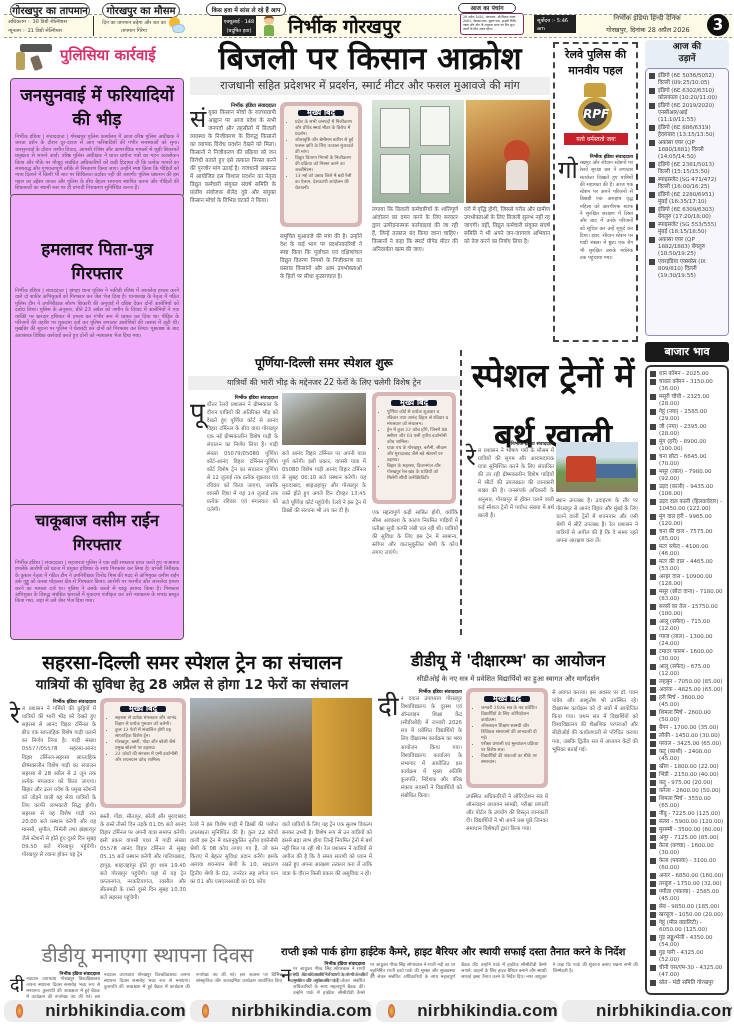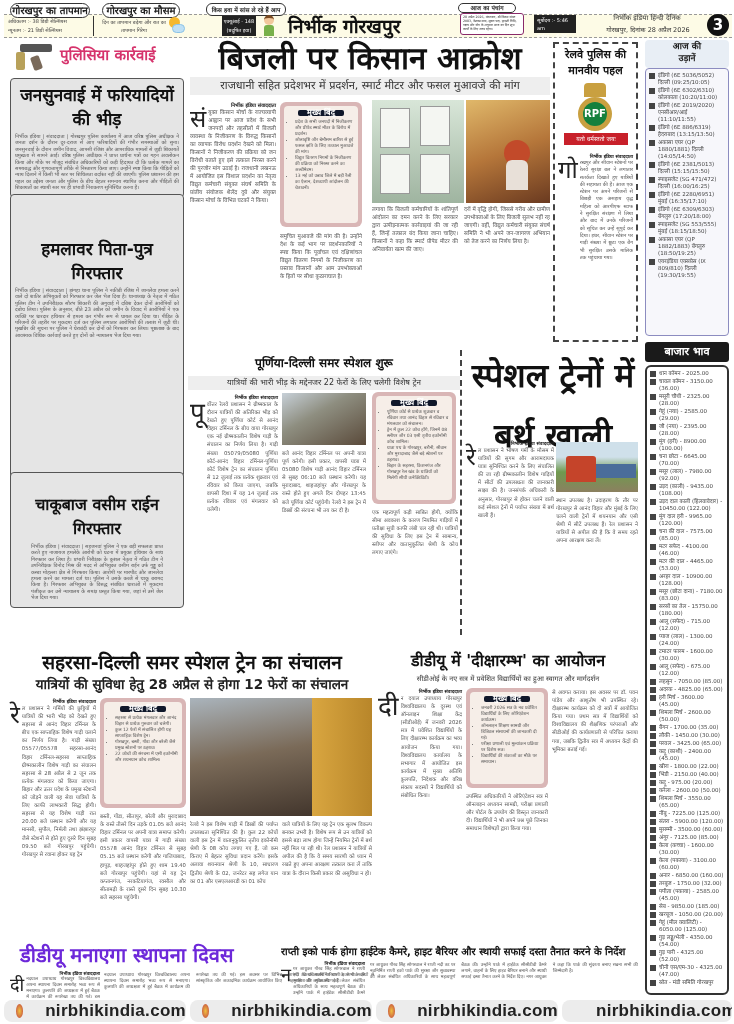--- a/index.html
+++ b/index.html
@@ -3,21 +3,21 @@
 <meta charset="utf-8">
 <style>
 *{box-sizing:border-box;margin:0;padding:0}
 body{width:734px;height:1024px;background:#fff;font-family:"DejaVu Sans",sans-serif;color:#222;overflow:hidden;position:relative}
 .abs{position:absolute}
 .hbox{border:1.5px solid #333;border-radius:10px;font-size:10px;font-weight:bold;text-align:center;background:#fff;line-height:13px}
 .bar{position:absolute;top:14px;left:4px;width:728px;height:24px;background:#fdfbe6;border-top:1px dashed #999;border-bottom:1px dashed #999}
 .tiny{font-size:5px;line-height:6.4px;color:#555;text-align:justify}
 .text-block{overflow:hidden}
 .head-big{font-family:"DejaVu Sans",sans-serif;font-weight:900;color:#111;text-align:center}
-.box{border:1.5px solid #555;border-radius:4px;background:#e5e5e5}
+.box{border:1.5px solid #555;border-radius:4px;background:#f0abfc}
 .sidebar-list .item{display:flex;gap:3px;font-size:5.5px;line-height:7px;color:#444;margin-bottom:1px}
 .sq{flex:0 0 6px;height:6px;background:#444;margin-top:1px}
 .keypoints{background:#d9b6b6;border-radius:6px;padding:4px}
 .keypoints .inner{background:#f6eee8;border-radius:4px;padding:4px 3px;font-size:4.5px;line-height:6px;color:#555}
 .kp-title{background:#0f172a;color:#fff;font-size:8px;font-weight:bold;text-align:center;width:46px;margin:0 auto 3px auto;border-radius:2px}
 .photo{background:linear-gradient(135deg,#8a9aa6,#c9cfd3 40%,#6b7780)}
 .footer{position:absolute;top:1000px;height:22px;background:#ececec;border-radius:8px;display:flex;align-items:center}
 .footer .logo{width:14px;height:14px;border-radius:50%;background:radial-gradient(#f0c040,#c04040);margin:0 22px 0 12px}
 .footer .url{font-family:"Liberation Sans",sans-serif;font-weight:bold;font-size:17px;color:#222;letter-spacing:0.3px}
 .dash-v{position:absolute;border-left:2px dashed #444}
@@ -70,21 +70,21 @@
 <div class="abs box" style="left:10px;top:78px;width:174px;height:120px;padding:4px">
   <div class="head-big" style="font-size:17px;line-height:24px">जनसुनवाई में फरियादियों की भीड़</div>
   <div class="tiny text-block" style="height:68px;margin-top:2px">निर्भीक इंडिया | संवाददाता | गोरखपुर पुलिस कार्यालय में आज वरिष्ठ पुलिस अधीक्षक ने जनता दर्शन के दौरान दूर-दराज से आए फरियादियों की गंभीर समस्याओं को सुना। जनसुनवाई के दौरान जमीन विवाद, आपसी रंजिश और आपराधिक मामलों से जुड़ी शिकायतें प्रमुखता से सामने आईं। वरिष्ठ पुलिस अधीक्षक ने प्राप्त प्रार्थना पत्रों का गहन अवलोकन किया और मौके पर मौजूद संबंधित अधिकारियों को कड़ी हिदायत दी कि प्रत्येक मामले का समयबद्ध और गुणवत्तापूर्ण तरीके से निस्तारण किया जाए। उन्होंने स्पष्ट किया कि पीड़ितों को न्याय दिलाने में किसी भी स्तर पर शिथिलता बर्दाश्त नहीं की जाएगी। पुलिस प्रशासन की इस पहल का उद्देश्य जनता और पुलिस के बीच बेहतर समन्वय स्थापित करना और पीड़ितों की शिकायतों का स्थायी स्तर पर ही प्रभावी निराकरण सुनिश्चित करना है।</div>
 </div>
 
 <div class="abs box" style="left:10px;top:194px;width:174px;height:366px;padding:4px">
   <div class="head-big" style="font-size:17px;line-height:24px;margin-top:38px">हमलावर पिता-पुत्र गिरफ्तार</div>
   <div class="tiny text-block" style="height:175px;margin-top:2px">निर्भीक इंडिया | संवाददाता | झंगहा थाना पुलिस ने नकीबी रंजिश में जानलेवा हमला करने वाले दो शातिर अभियुक्तों को गिरफ्तार कर जेल भेज दिया है। थानाध्यक्ष के नेतृत्व में गठित पुलिस टीम ने उपनिरीक्षक सौरभ शिकारी की अगुवाई में दबिश देकर दोनों आरोपियों को दबोच लिया। पुलिस के अनुसार, बीते 23 अप्रैल को जमीन के विवाद में आरोपियों ने एक व्यक्ति पर धारदार हथियार से हमला कर गंभीर रूप से घायल कर दिया था। पीड़ित के परिजनों की तहरीर पर मुकदमा दर्ज कर पुलिस लगातार आरोपियों की तलाश में जुटी थी। मुखबिर की सूचना पर पुलिस ने घेराबंदी कर दोनों को गिरफ्तार कर लिया। पूछताछ के बाद आवश्यक विधिक कार्रवाई करते हुए दोनों को न्यायालय भेज दिया गया।</div>
 </div>
 
-<div class="abs box" style="left:10px;top:472px;width:174px;height:136px;padding:20px">
+<div class="abs box" style="left:10px;top:504px;width:174px;height:136px;padding:4px">
   <div class="head-big" style="font-size:16px;line-height:24px">चाकूबाज वसीम राईन गिरफ्तार</div>
   <div class="tiny text-block" style="height:78px;margin-top:2px">निर्भीक इंडिया | संवाददाता | सहजनवां पुलिस ने एक बड़ी सफलता प्राप्त करते हुए नाजायज हमलेके आरोपी को घटना में प्रयुक्त हथियार के साथ गिरफ्तार कर लिया है। प्रभारी निरीक्षक के कुशल नेतृत्व में गठित टीम ने उपनिरीक्षक विनोद मिश्र की मदद से अभियुक्त वसीम राईन उर्फ गुड्डू को कस्बा मोहल्ला क्षेत्र से गिरफ्तार किया। आरोपी पर मारपीट और जानलेवा हमला करने का मामला दर्ज था। पुलिस ने उसके कब्जे से चाकू बरामद किया है। गिरफ्तार अभियुक्त के विरुद्ध संबंधित धाराओं में मुकदमा पंजीकृत कर उसे न्यायालय के समक्ष प्रस्तुत किया गया, जहां से उसे जेल भेज दिया गया।</div>
 </div>
 
 <div class="abs" style="left:190px;top:40px;width:360px;font-size:31px;font-weight:900;color:#111;text-align:center;white-space:nowrap;line-height:36px">बिजली पर किसान आक्रोश</div>
 <div class="abs" style="left:190px;top:77px;width:360px;height:18px;background:#eee;font-size:11px;color:#333;text-align:center;line-height:18px;white-space:nowrap;overflow:hidden">राजधानी सहित प्रदेशभर में प्रदर्शन, स्मार्ट मीटर और फसल मुआवजे की मांग</div>
 
 <div class="abs" style="left:190px;top:102px;width:86px;height:245px">
   <div style="font-size:5px;font-weight:bold;text-align:right">निर्भीक इंडिया संवाददाता</div>
   <div style="float:left;font-size:24px;line-height:22px;margin-right:2px;color:#222">सं</div>
@@ -115,21 +115,21 @@
   <div style="position:absolute;left:40px;top:60px;width:22px;height:30px;background:#e8e0d8;border-radius:6px 6px 0 0"></div>
 </div>
 <div class="abs tiny" style="left:372px;top:205px;width:86px;height:142px;font-size:5.5px;line-height:8px;overflow:hidden">लगाया कि बिजली कर्मचारियों के शांतिपूर्ण आंदोलन का दमन करने के लिए सरकार द्वारा उत्पीड़नात्मक कार्रवाइयां की जा रही हैं, जिन्हें तत्काल बंद किया जाना चाहिए। किसानों ने कहा कि स्मार्ट प्रीपेड मीटर की अनिवार्यता खत्म की जाए।</div>
 <div class="abs tiny" style="left:464px;top:205px;width:86px;height:142px;font-size:5.5px;line-height:8px;overflow:hidden">दरों में वृद्धि होगी, जिससे गरीब और ग्रामीण उपभोक्ताओं के लिए बिजली सुलभ नहीं रह जाएगी। वहीं, विद्युत कर्मचारी संयुक्त संघर्ष समिति ने भी अपने जन-जागरण अभियान को तेज करने का निर्णय लिया है।</div>
 
 <div class="abs" style="left:553px;top:42px;width:85px;height:300px;border:2px dashed #444;padding:3px">
   <div class="head-big" style="font-size:11px;line-height:16px">रेलवे पुलिस की मानवीय पहल</div>
   <div style="position:relative;height:66px;margin-top:4px">
     <div style="position:absolute;left:26px;top:0;width:22px;height:14px;background:#c9a040;border-radius:4px 4px 0 0"></div>
     <div style="position:absolute;left:20px;top:14px;width:34px;height:34px;border-radius:50%;background:#c9a040"></div>
-    <div style="position:absolute;left:25px;top:19px;width:24px;height:24px;border-radius:50%;background:#15803d;color:#fff;font-size:10px;font-weight:bold;text-align:center;line-height:24px;">RPF</div>
+    <div style="position:absolute;left:25px;top:19px;width:24px;height:24px;border-radius:50%;background:#404040;color:#fff;font-size:12px;font-weight:bold;text-align:center;line-height:24px;font-style:italic">RPF</div>
     <div style="position:absolute;left:6px;top:50px;width:64px;height:12px;background:#c8202a;color:#fff;font-size:6px;text-align:center;line-height:12px">यतो धर्मस्ततो जयः</div>
   </div>
   <div style="font-size:4.8px;font-weight:bold;text-align:right;margin-top:4px">निर्भीक इंडिया संवाददाता</div>
   <div style="float:left;font-size:24px;line-height:22px;margin-right:2px">गो</div>
   <div class="tiny" style="font-size:5px;line-height:7.3px;height:150px;overflow:hidden">रखपुर और सीवान स्टेशनों पर रेलवे सुरक्षा बल ने लगातार सतर्कता दिखाते हुए यात्रियों की सहायता की है। आज एक स्टेशन पर अपने परिजनों से बिछड़ी एक असहाय वृद्ध महिला को आरपीएफ स्टाफ ने सुरक्षित संरक्षण में लिया और बाद में उनके परिजनों को सूचित कर उन्हें सुपुर्द कर दिया। इधर, सीवान स्टेशन पर गाड़ी संख्या में छूटा एक बैग भी सुरक्षित उसके मालिक तक पहुंचाया गया।</div>
 </div>
 
 <div class="abs" style="left:645px;top:40px;width:84px;height:28px;background:#e8eef5;border-radius:4px">
   <div style="font-size:9px;font-weight:bold;text-align:center;line-height:11px;margin-top:1px">आज की</div>
   <div style="font-size:9px;font-weight:bold;text-align:center;line-height:12px">उड़ानें</div>
@@ -465,21 +465,21 @@
       <li>जनवरी 2026 सत्र के नव प्रवेशित विद्यार्थियों के लिए ओरिएंटेशन कार्यक्रम।</li>
       <li>ऑनलाइन शिक्षण सामग्री और डिजिटल संसाधनों की जानकारी दी गई।</li>
       <li>परीक्षा प्रणाली एवं मूल्यांकन प्रक्रिया पर विशेष सत्र।</li>
       <li>विद्यार्थियों की शंकाओं का मौके पर समाधान।</li>
     </ul>
   </div>
 </div>
 <div class="abs tiny" style="left:466px;top:792px;width:82px;height:140px;font-size:5.3px;line-height:8.1px;overflow:hidden">उपस्थित अधिकारियों ने ओरिएंटेशन सत्र में ऑनलाइन अध्ययन सामग्री, परीक्षा प्रणाली और पोर्टल के उपयोग की विस्तृत जानकारी दी। विद्यार्थियों ने भी अपने प्रश्न पूछे जिनका समाधान विशेषज्ञों द्वारा किया गया।</div>
 <div class="abs tiny" style="left:552px;top:688px;width:86px;height:245px;font-size:5.3px;line-height:8.1px;overflow:hidden">से अवगत कराया। इस अवसर पर डॉ. पवन पांडेय और आशुतोष भी उपस्थित रहे। दीक्षारम्भ कार्यक्रम को दो सत्रों में आयोजित किया गया। प्रथम सत्र में विद्यार्थियों को विश्वविद्यालय की शैक्षणिक परंपराओं और सीडीओई की कार्यप्रणाली से परिचित कराया गया, जबकि द्वितीय सत्र में अध्ययन केंद्रों की भूमिका बताई गई।</div>
 
-<div class="abs" style="left:20px;top:942px;width:255px;font-size:20px;font-weight:700;color:#6d28d9;white-space:nowrap;line-height:26px;">डीडीयू मनाएगा स्थापना दिवस</div>
+<div class="abs" style="left:20px;top:942px;width:255px;font-size:20px;font-weight:400;color:#737373;white-space:nowrap;line-height:26px;text-align:center">डीडीयू मनाएगा स्थापना दिवस</div>
 <div class="abs" style="left:10px;top:970px;width:90px;height:28px">
   <div style="font-size:4.5px;font-weight:bold;text-align:right">निर्भीक इंडिया संवाददाता</div>
   <div style="float:left;font-size:18px;line-height:18px;margin-right:2px">दी</div>
   <div class="tiny" style="font-size:4.5px;line-height:6px;height:22px;overflow:hidden">नदयाल उपाध्याय गोरखपुर विश्वविद्यालय अपना स्थापना दिवस समारोह भव्य रूप से मनाएगा। कुलपति की अध्यक्षता में हुई बैठक में कार्यक्रम की रूपरेखा तय की गई। इस अवसर पर विभिन्न सांस्कृतिक और अकादमिक कार्यक्रम आयोजित किए जाएंगे। विश्वविद्यालय परिवार के सभी सदस्यों से सहभागिता की अपील की गई है।</div>
 </div>
 <div class="abs tiny" style="left:104px;top:972px;width:270px;height:26px;font-size:4.5px;line-height:6px;overflow:hidden;column-count:3;column-gap:6px">नदयाल उपाध्याय गोरखपुर विश्वविद्यालय अपना स्थापना दिवस समारोह भव्य रूप से मनाएगा। कुलपति की अध्यक्षता में हुई बैठक में कार्यक्रम की रूपरेखा तय की गई। इस अवसर पर विभिन्न सांस्कृतिक और अकादमिक कार्यक्रम आयोजित किए जाएंगे। विश्वविद्यालय परिवार के सभी सदस्यों से सहभागिता की अपील की गई है।</div>
 
 <div class="abs" style="left:281px;top:945px;width:360px;font-size:10px;font-weight:900;color:#111;white-space:nowrap;line-height:14px;overflow:hidden">राप्ती इको पार्क होगा हाईटेक कैमरे, हाइट बैरियर और स्थायी सफाई दस्ता तैनात करने के निर्देश</div>
 <div class="abs" style="left:281px;top:960px;width:84px;height:38px">
   <div style="font-size:4.5px;font-weight:bold;text-align:right">निर्भीक इंडिया संवाददाता</div>

